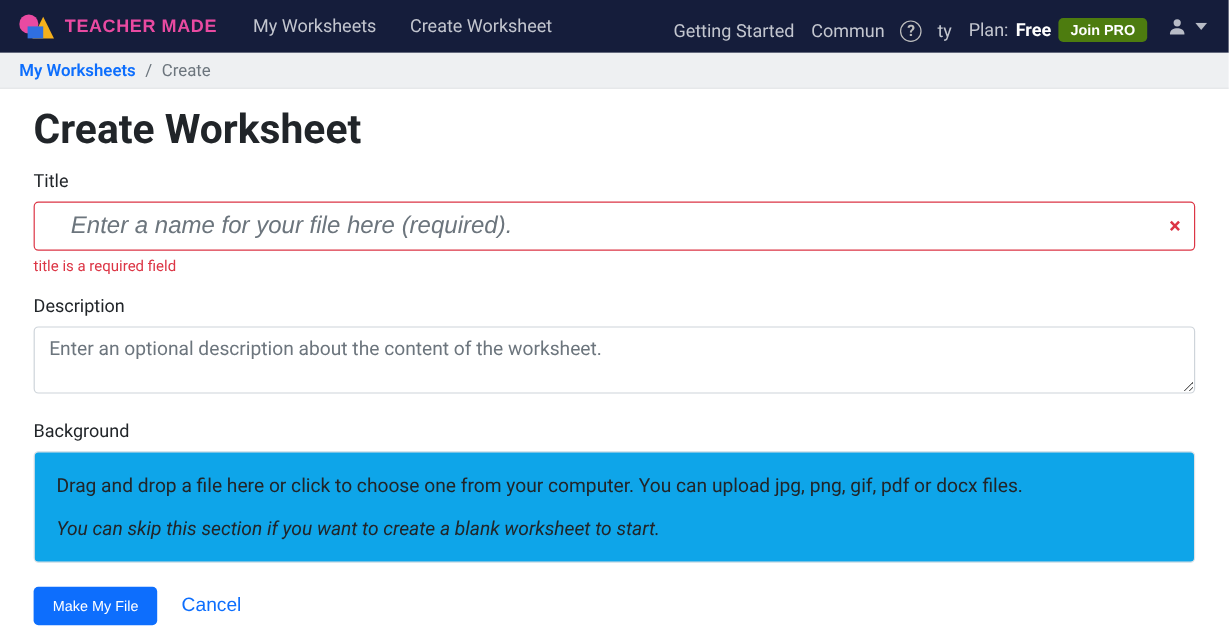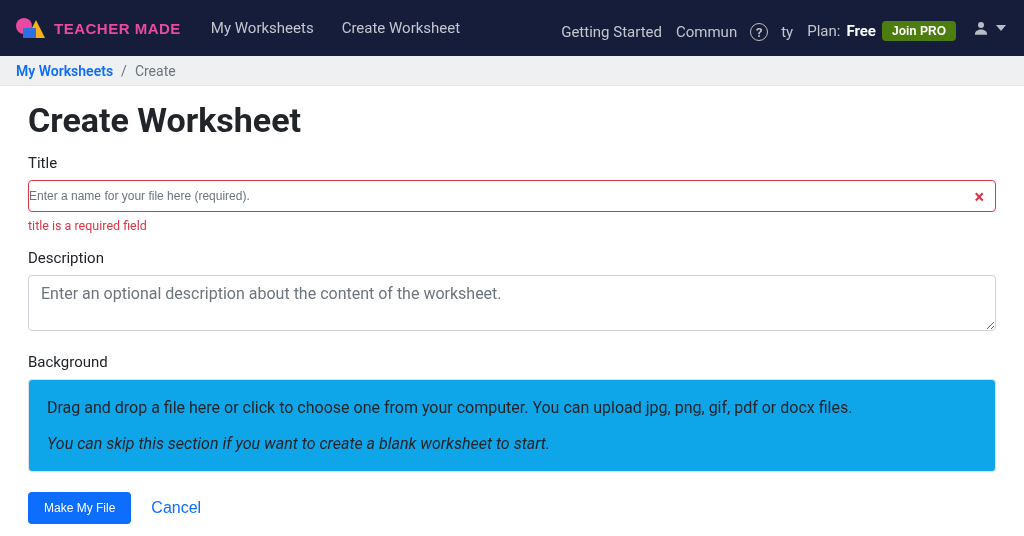--- a/index.html
+++ b/index.html
@@ -9,21 +9,21 @@
       color: #212529;
       background: #fff;
       width: 1024px;
       height: 536px;
       overflow: hidden;
     }
 
     
     .navbar {
       background: #151d3b;
-      height: 56px;
+      height: 44px;
       display: flex;
       align-items: center;
       padding: 0 16px;
       gap: 8px;
     }
     .brand {
       display: flex;
       align-items: center;
       gap: 8px;
       margin-right: 12px;
@@ -135,26 +135,27 @@
     }
     .form-label {
       font-size: 15px;
       margin-bottom: 8px;
       display: block;
     }
 
     .field-wrap { position: relative; }
     .input-error {
       width: 100%;
-      padding: 8px 36px 8px 0;
-      font-size: 12px;
+      padding: 8px 36px 8px 30px;
+      font-size: 20px;
       border: 1px solid #dc3545;
       border-radius: 4px;
       outline: none;
       color: #495057;
+      font-style: italic;
     }
     .input-error::placeholder { color: #6c757d; }
     .clear-icon {
       position: absolute;
       right: 12px;
       top: 50%;
       transform: translateY(-50%);
       color: #dc3545;
       font-size: 18px;
       font-weight: 700;

